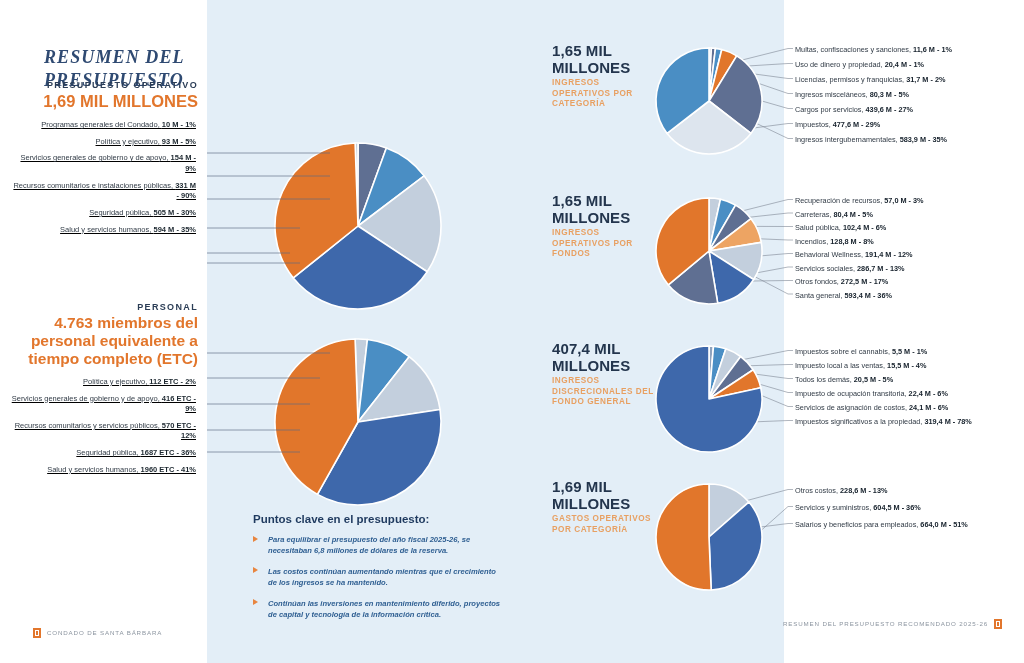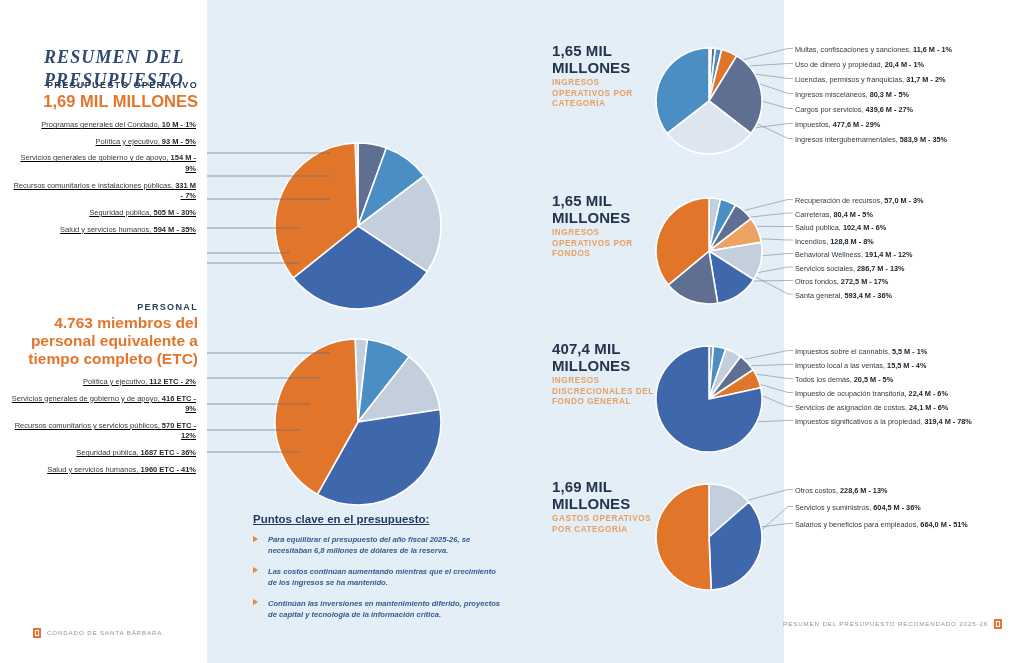--- a/index.html
+++ b/index.html
@@ -82,21 +82,20 @@
   }
   .center-pie-1 { position: absolute; left: 268px; top: 136px; }
   .center-pie-2 { position: absolute; left: 268px; top: 332px; }
 
   .keypoints {
     position: absolute; left: 253px; top: 513px; width: 250px;
   }
   .kp-title {
     font-size: 11.5px; font-weight: bold; color: #1f3a5f;
     margin-bottom: 9px;
-    text-decoration: underline;
   }
   .kp-item {
     position: relative;
     padding-left: 15px;
     margin-bottom: 9px;
     font-style: italic; font-weight: bold;
     font-size: 7.6px; line-height: 1.5;
     color: #2f5f92;
   }
   .kp-bullet {
@@ -168,21 +167,21 @@
 
     <div class="doc-title">RESUMEN DEL PRESUPUESTO</div>
 
     <div class="block-operativo">
       <div class="sec-kicker">PRESUPUESTO OPERATIVO</div>
       <div class="sec-amount">1,69 MIL MILLONES</div>
       <div class="leg-list" id="legend-operating">
           <div class="leg-item"><span>Programas generales del Condado, </span><b>10 M - 1%</b></div>
           <div class="leg-item"><span>Política y ejecutivo, </span><b>93 M - 5%</b></div>
           <div class="leg-item"><span>Servicios generales de gobierno y de apoyo, </span><b>154 M - 9%</b></div>
-          <div class="leg-item"><span>Recursos comunitarios e instalaciones públicas, </span><b>331 M - 7%</b></div>
+          <div class="leg-item"><span>Recursos comunitarios e instalaciones públicas, </span><b>331 M - 90%</b></div>
           <div class="leg-item"><span>Seguridad pública, </span><b>505 M - 30%</b></div>
           <div class="leg-item"><span>Salud y servicios humanos, </span><b>594 M - 35%</b></div>
         </div>
     </div>
 
     <div class="block-personal">
       <div class="sec-kicker">PERSONAL</div>
       <div class="sec-amount multiline">4.763 miembros del personal equivalente a tiempo completo (ETC)</div>
       <div class="leg-list" id="legend-personnel">
           <div class="leg-item"><span>Política y ejecutivo, </span><b>112 ETC - 2%</b></div>

